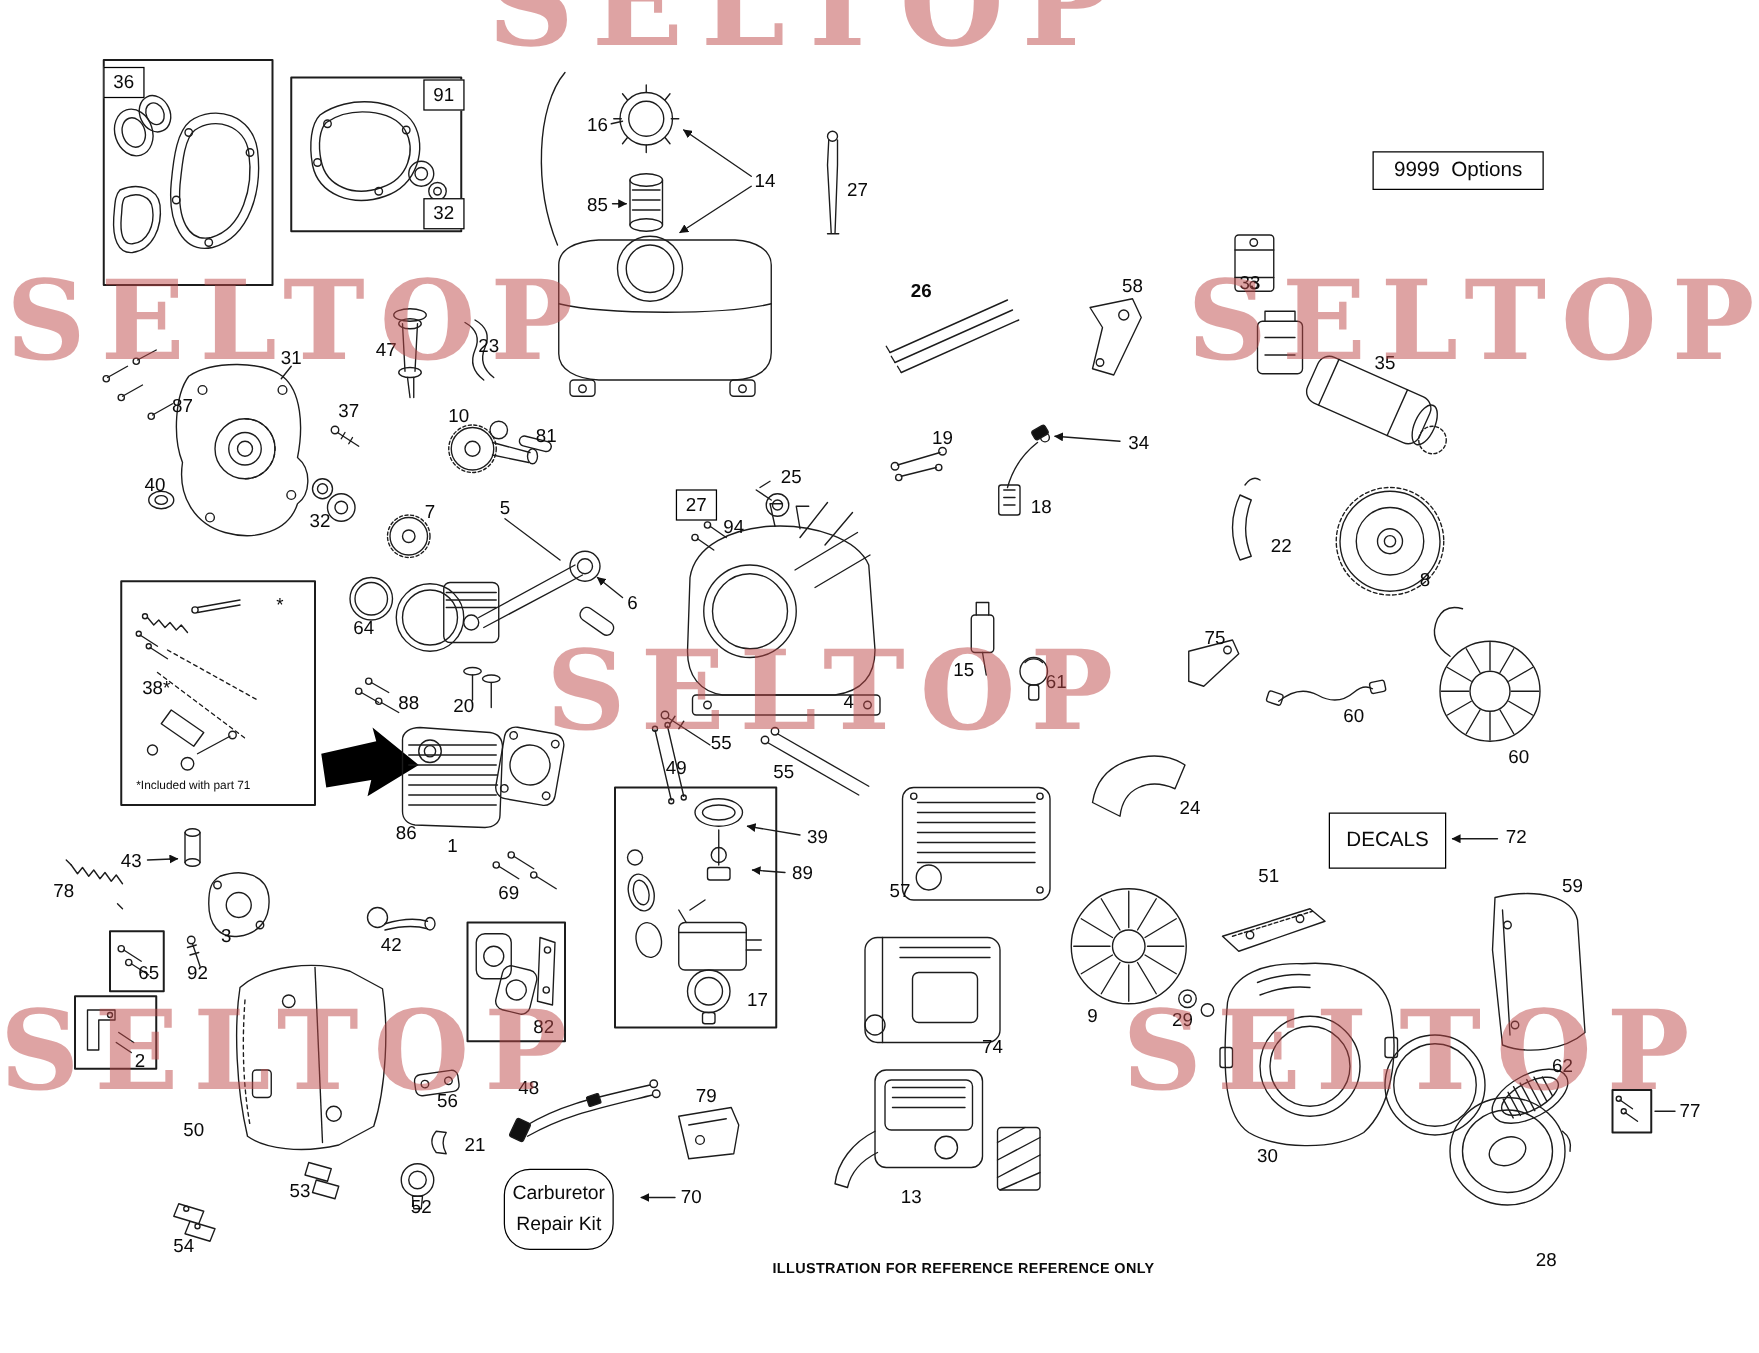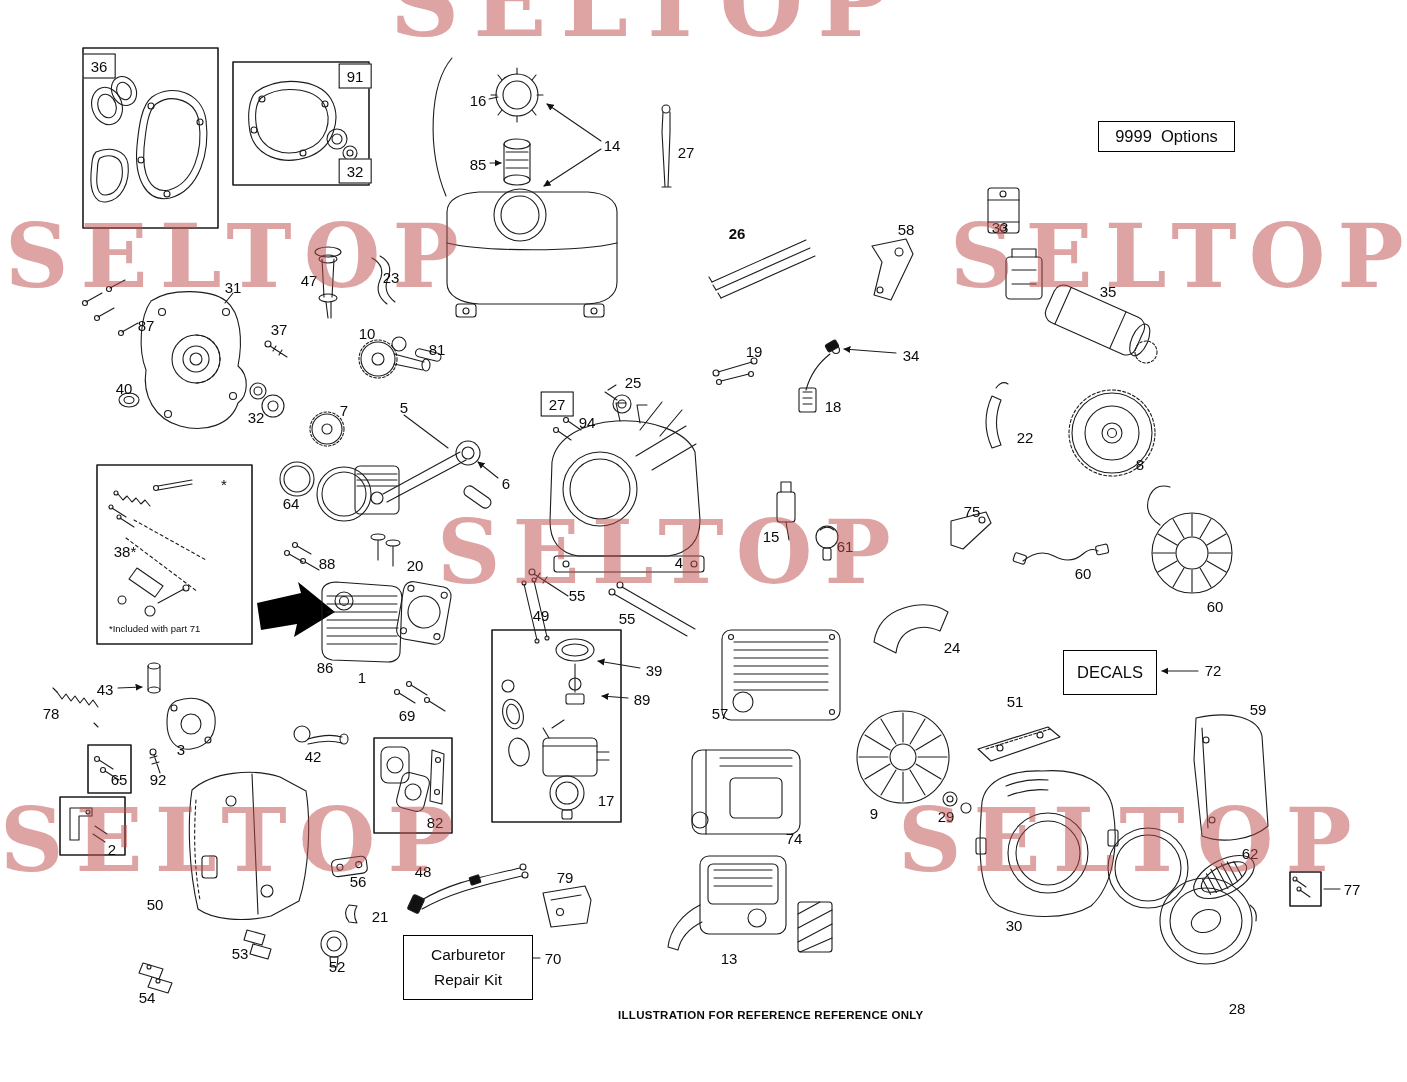--- a/index.html
+++ b/index.html
@@ -22,21 +22,21 @@
     white-space:nowrap; z-index:4; line-height:1;
   }
   .part-label.boxed { border:1.5px solid #000; background:#fff; padding:4px 7px; }
   .callout-box {
     position:absolute; border:1.6px solid #000; background:#fff; z-index:4;
     display:flex; flex-direction:column; align-items:center; justify-content:center;
     text-align:center;
   }
   .options-box { left:1098px; top:121px; width:137px; height:31px; font-size:16.5px; white-space:pre; }
   .decals-box  { left:1063px; top:650px; width:94px;  height:45px; font-size:16.5px; }
-  .carbkit-box { left:403px;  top:935px; width:130px; height:65px; font-size:15.5px; line-height:1.55; }
+  .carbkit-box { left:403px;  top:935px; width:88px; height:65px; font-size:15.5px; line-height:1.55;border-radius:21px; }
   .included-note {
     position:absolute; left:109px; top:623px; width:130px; font-size:9.5px; z-index:4;
   }
   .watermark {
     position:absolute; font-family:"DejaVu Serif", serif; font-weight:700;
     color:rgba(189,72,72,0.5); z-index:6; pointer-events:none; white-space:nowrap;
     line-height:1;
   }
   .wm-top          { left:390px; top:-45px; font-size:96px; letter-spacing:14px; }
   .wm-mid-left     { left:5px;   top:212px; font-size:88px; letter-spacing:12px; }
@@ -629,21 +629,21 @@
       <div class="part-label" style="left: 633px; top: 382px;">25</div>
       <div class="part-label boxed" style="left: 557px; top: 404px;">27</div>
       <div class="part-label" style="left: 587px; top: 422px;">94</div>
       <div class="part-label" style="left: 1025px; top: 437px;">22</div>
       <div class="part-label" style="left: 1140px; top: 464px;">8</div>
       <div class="part-label" style="left: 291px; top: 503px;">64</div>
       <div class="part-label" style="left: 506px; top: 483px;">6</div>
       <div class="part-label" style="left: 125px; top: 551px;">38*</div>
       <div class="part-label" style="left: 224px; top: 484px;">*</div>
       <div class="part-label" style="left: 327px; top: 563px;">88</div>
-      <div class="part-label" style="left: 371px; top: 565px; margin-left: 44px;">20</div>
+      <div class="part-label" style="left: 371px; top: 565px;">20</div>
       <div class="part-label" style="left: 577px; top: 595px;">55</div>
       <div class="part-label" style="left: 541px; top: 615px;">49</div>
       <div class="part-label" style="left: 627px; top: 618px;">55</div>
       <div class="part-label" style="left: 679px; top: 562px;">4</div>
       <div class="part-label" style="left: 771px; top: 536px;">15</div>
       <div class="part-label" style="left: 845px; top: 546px;">61</div>
       <div class="part-label" style="left: 972px; top: 511px;">75</div>
       <div class="part-label" style="left: 1083px; top: 573px;">60</div>
       <div class="part-label" style="left: 1215px; top: 606px;">60</div>
       <div class="part-label" style="left: 952px; top: 647px;">24</div>

